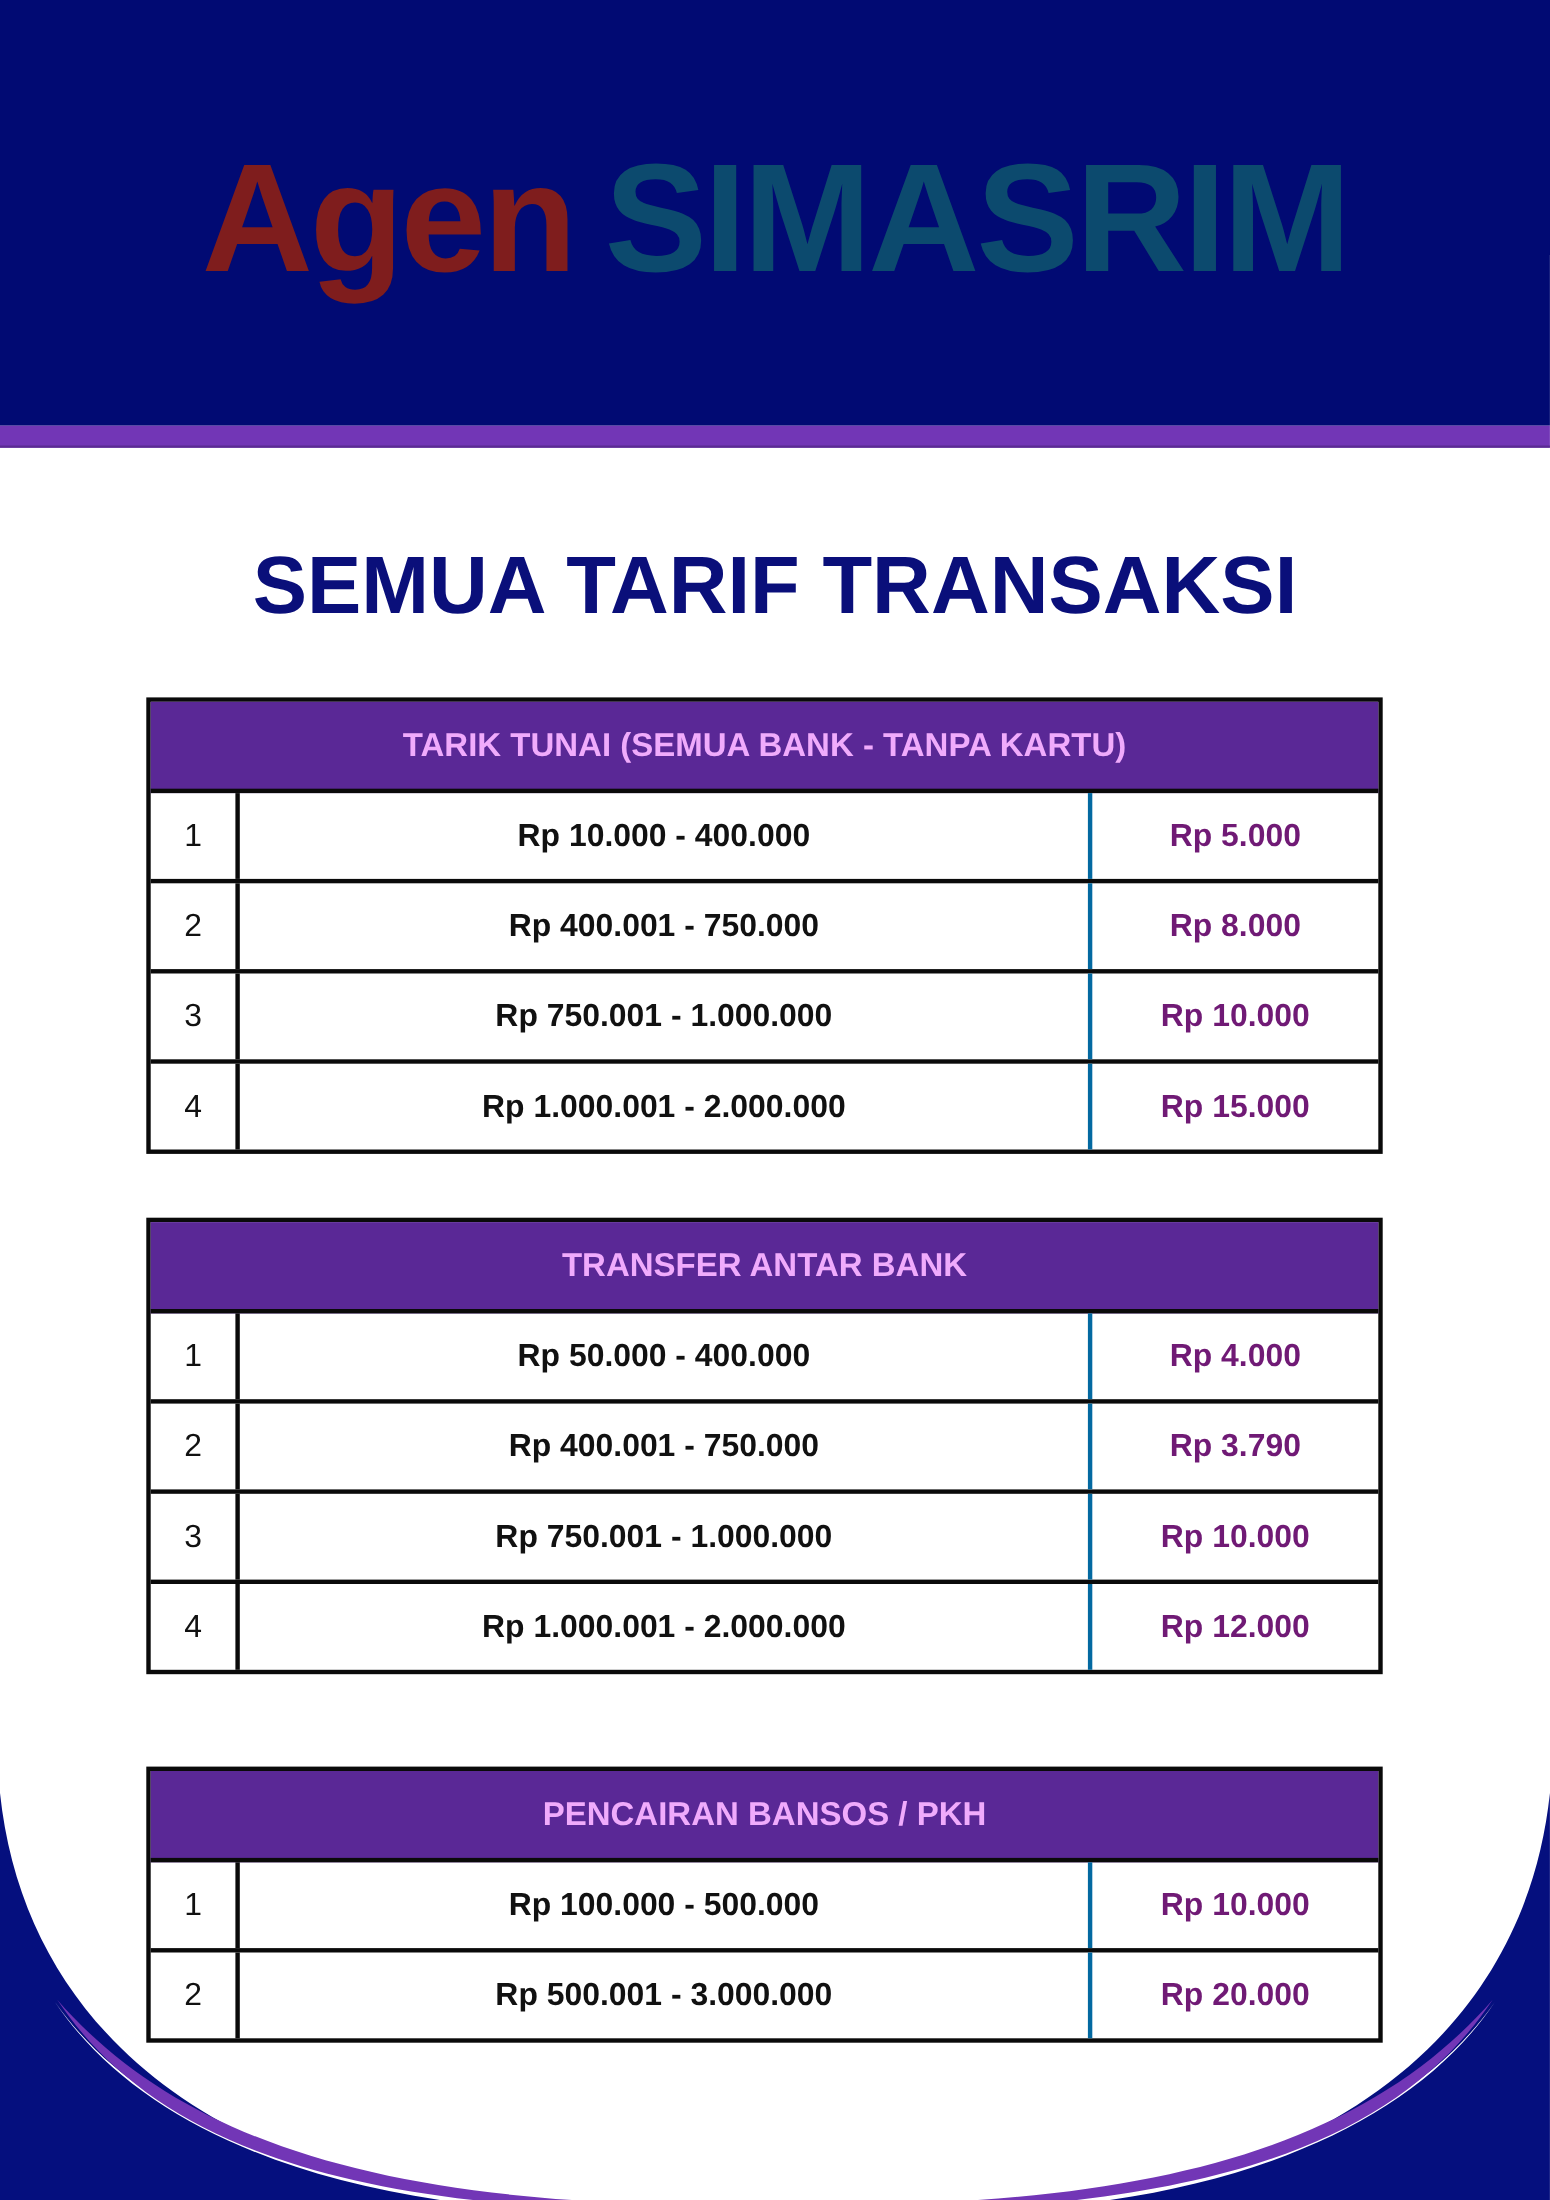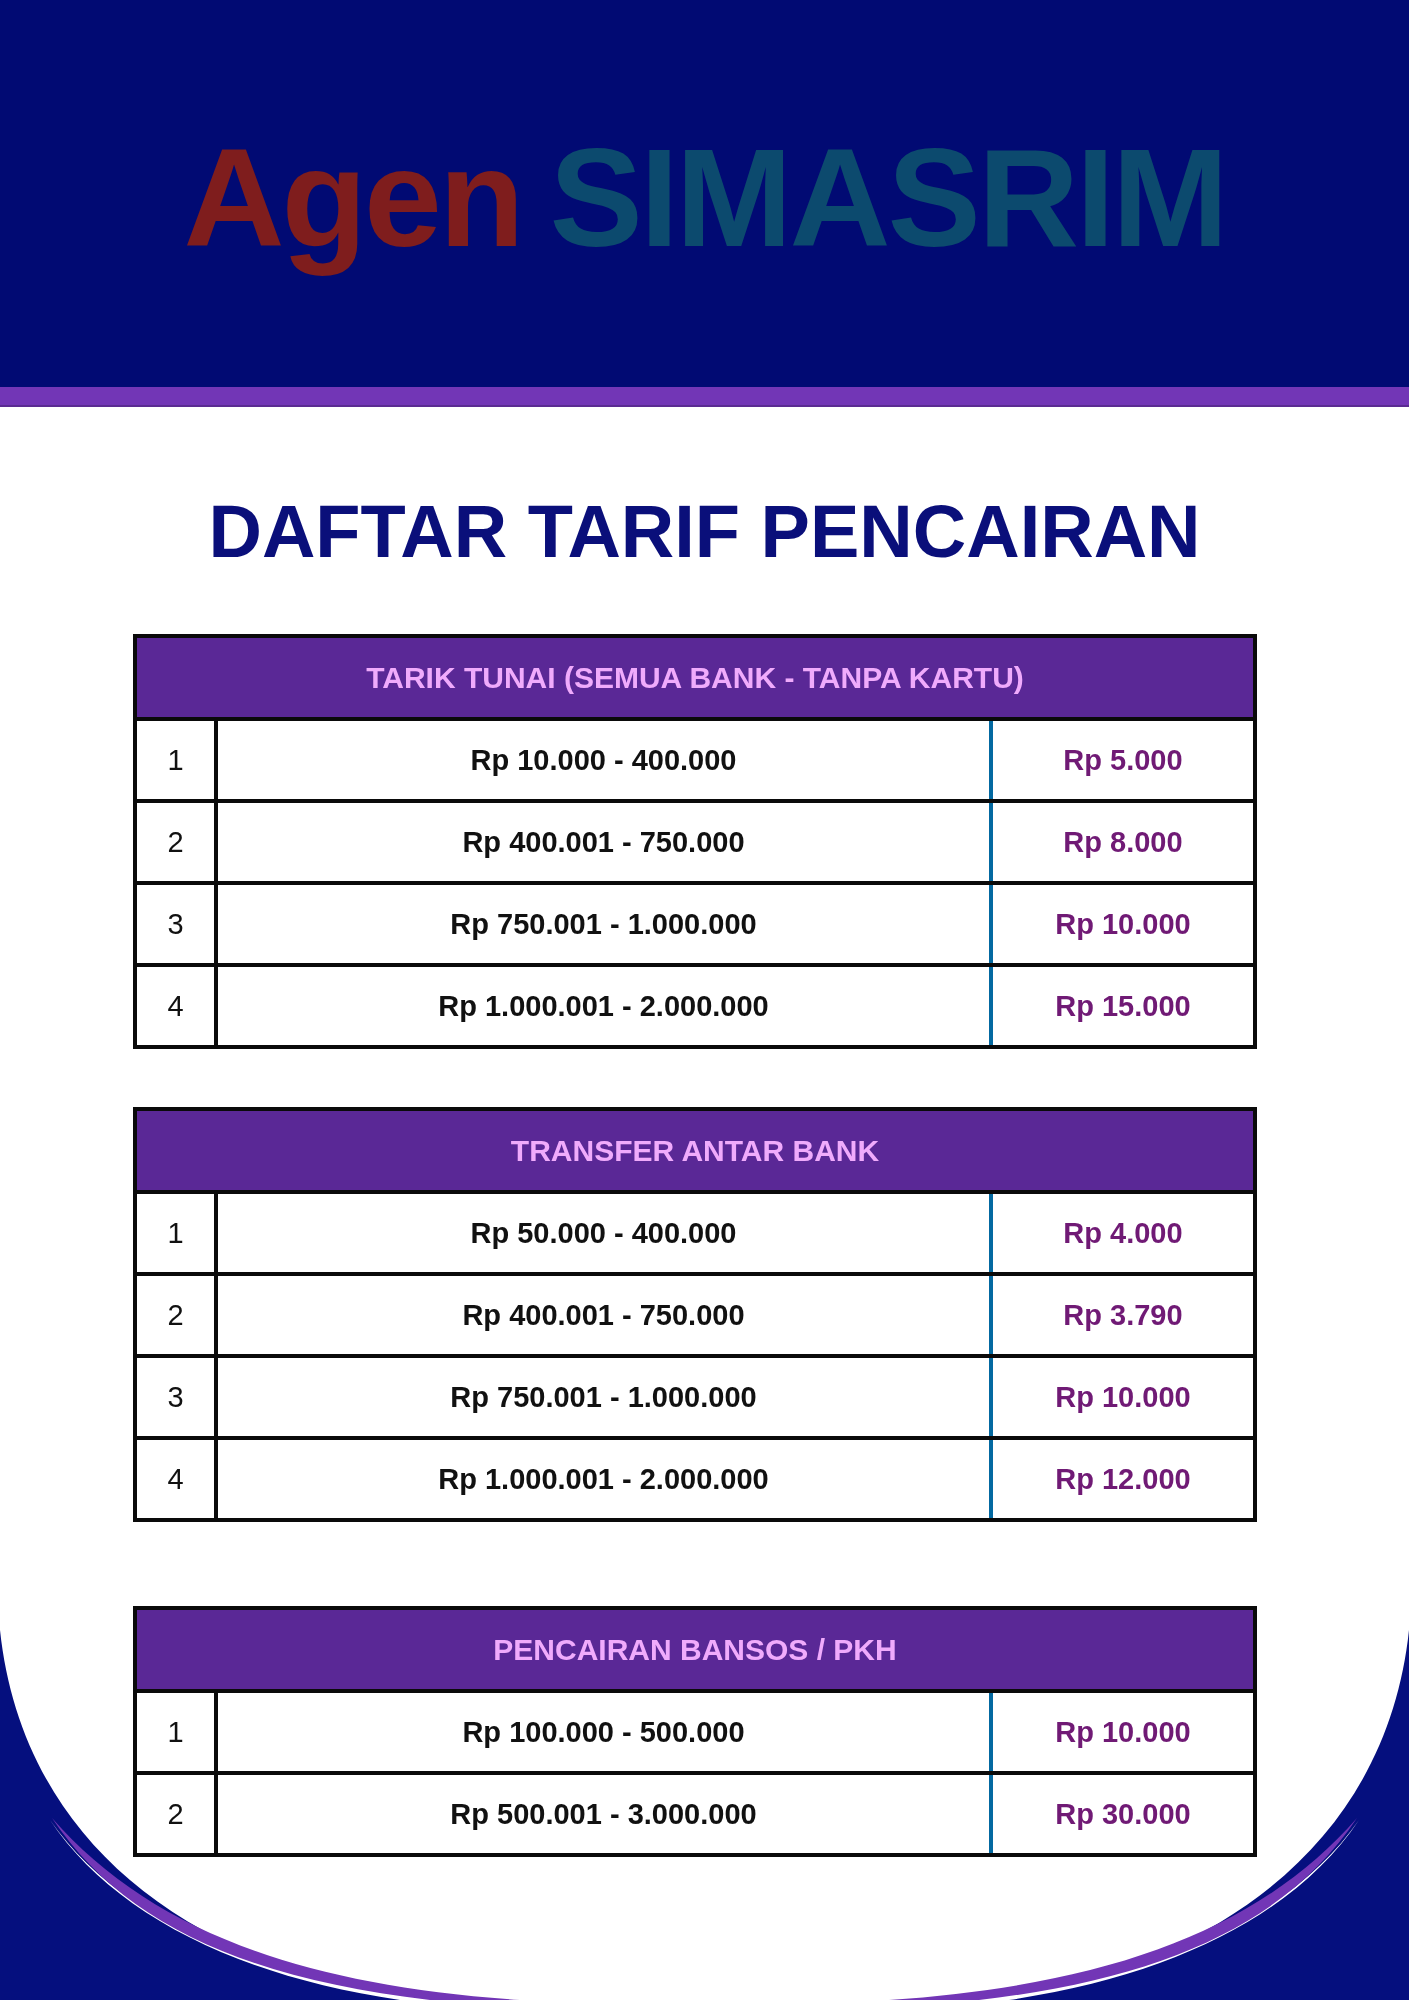--- a/index.html
+++ b/index.html
@@ -67,21 +67,21 @@
 </style>
 </head>
 <body>
 
 <div class="header"></div>
 <div class="header-band"></div>
 <div class="brand">
   <span class="w">Agen</span><span class="y">SIMASRIM</span>
 </div>
 
-<div class="page-title">DAFTAR TARIF PENCAIRAN</div>
+<div class="page-title">SEMUA TARIF TRANSAKSI</div>
 
 <div class="tbl" style="top:634px;">
   <div class="tbl-head">TARIK TUNAI (SEMUA BANK - TANPA KARTU)</div>
   <div class="row">
     <div class="c-no">1</div>
     <div class="c-range">Rp 10.000 - 400.000</div>
     <div class="c-fee">Rp 5.000</div>
   </div>
   <div class="row">
     <div class="c-no">2</div>
@@ -139,15 +139,15 @@
 <div class="tbl" style="top:1582px;margin-top:24px;">
   <div class="tbl-head">PENCAIRAN BANSOS / PKH</div>
   <div class="row">
     <div class="c-no">1</div>
     <div class="c-range">Rp 100.000 - 500.000</div>
     <div class="c-fee">Rp 10.000</div>
   </div>
   <div class="row">
     <div class="c-no">2</div>
     <div class="c-range">Rp 500.001 - 3.000.000</div>
-    <div class="c-fee">Rp 30.000</div>
+    <div class="c-fee">Rp 20.000</div>
   </div>
 </div>
 
 </body></html>

